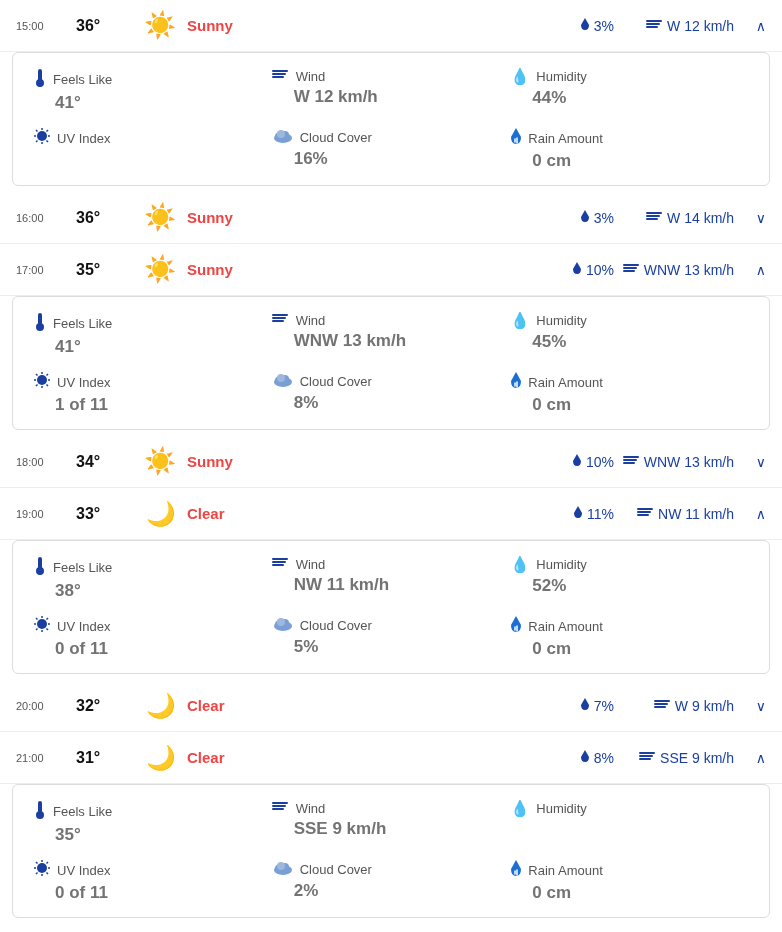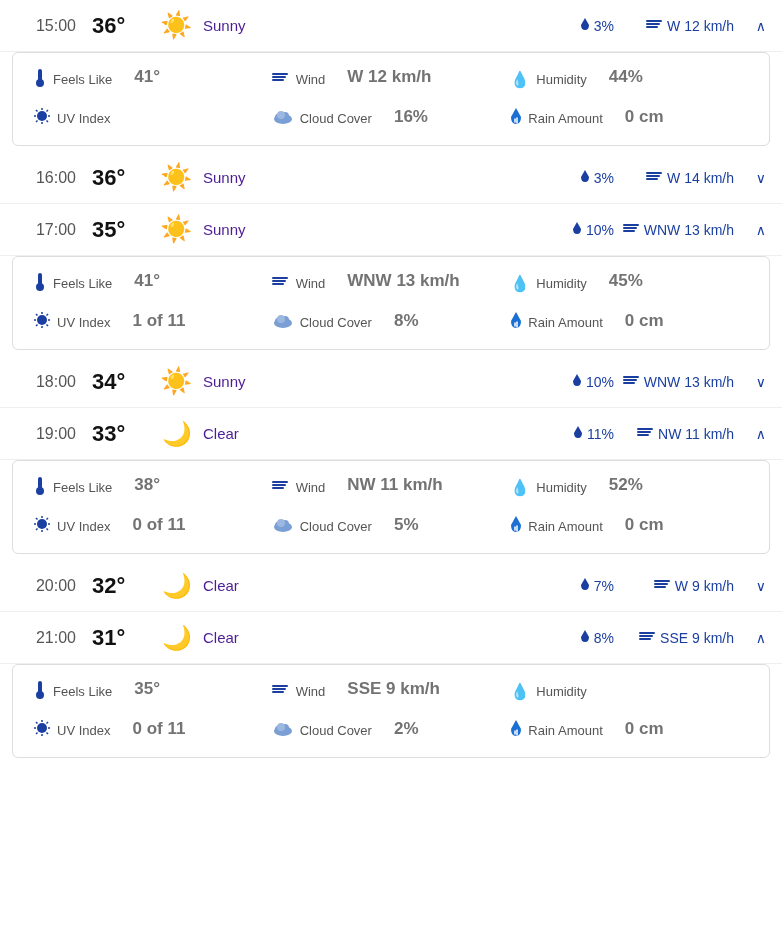--- a/index.html
+++ b/index.html
@@ -14,43 +14,42 @@
       display: flex;
       align-items: center;
       padding: 10px 16px;
       border-bottom: 1px solid #eee;
       cursor: pointer;
     }
 
     .hour-row .time {
       width: 60px;
       color: #555;
-      font-size: 16px;
-      text-align: right;
+      font-size: 11px;
     }
 
     .hour-row .temp {
       width: 65px;
-      font-size: 22px;
+      font-size: 16px;
       font-weight: bold;
       color: #111;
-      margin-left: 16px;
     }
 
     .hour-row .icon {
       width: 40px;
       font-size: 26px;
       text-align: center;
     }
 
     .hour-row .condition {
       flex: 1;
       font-size: 15px;
-      color: #4c1d95;
+      color: #ef4444;
       padding-left: 6px;
+      font-weight: bold;
     }
 
     .hour-row .rain {
       width: 70px;
       text-align: right;
       color: #1a3fa0;
       font-size: 14px;
     }
 
     .hour-row .wind {
@@ -82,20 +81,21 @@
       justify-content: space-between;
       margin-bottom: 14px;
     }
     .detail-row:last-child {
       margin-bottom: 0;
     }
 
     .detail-item {
       flex: 1;
       display: flex;
+      flex-direction: column;
     }
 
     .detail-label {
       display: flex;
       align-items: center;
       font-size: 13px;
       color: #555;
       margin-bottom: 2px;
     }
 

